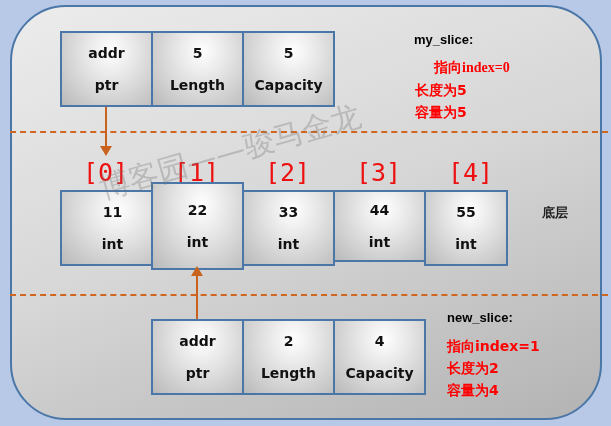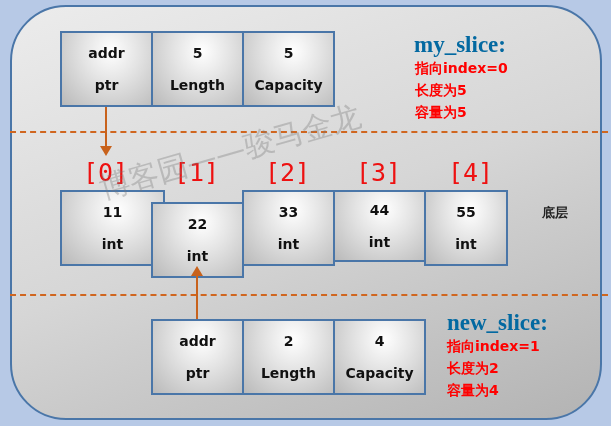--- a/index.html
+++ b/index.html
@@ -26,22 +26,22 @@
       display: flex; flex-direction: column; align-items: center; justify-content: center;
       font-weight: bold; font-size: 14px; color: #111; line-height: 21px;
       text-align: center;
       gap: 11px;
     }
     .idx {
       position: absolute; font-family: "DejaVu Sans Mono", "Liberation Mono", monospace;
       color: #ee1111; font-size: 25px; width: 91px; text-align: center;
     }
     .label-title {
-      position: absolute; font-family: Liberation Serif, serif;
-      font-weight: bold; font-size: 23px; color: #0369a1;
+      position: absolute; font-family: Liberation Sans, sans-serif;
+      font-weight: bold; font-size: 13px; color: #000000;
     }
     .label-red {
       position: absolute; font-weight: bold; font-size: 14px; color: #ff0000; line-height: 20px;
     }
     .arr-label {
       position: absolute; font-weight: bold; font-size: 13px; color: #222; line-height: 30px;
     }
     .watermark {
       position: absolute; left: 95px; top: 170px;
       font-size: 30px; color: rgba(120,120,120,0.35);
@@ -65,40 +65,40 @@
 <div class="cell" style="left:151px; top:31px; width:93px; height:76px;">
   <span>5</span>
   <span>Length</span>
 </div>
 <div class="cell" style="left:242px; top:31px; width:93px; height:76px;">
   <span>5</span>
   <span>Capacity</span>
 </div>
 
 <div class="label-title" style="left:414px; top:32px;">my_slice:</div>
-<div class="label-red" style="left:415px; top:58px;">指向index=0</div>
+<div class="label-red" style="left:434px; top:58px;font-family:Liberation Serif, serif;">指向index=0</div>
 <div class="label-red" style="left:415px; top:80px;">长度为5</div>
 <div class="label-red" style="left:415px; top:102px;">容量为5</div>
 
 <div class="vline" style="left:105px; top:107px; height:43px;"></div>
 <svg style="position:absolute; left:100px; top:146px;" width="12" height="10">
   <polygon points="0,0 12,0 6,10" fill="#c8621c"></polygon>
 </svg>
 
 <div class="idx" style="left:60px; top:158px;">[0]</div>
 <div class="idx" style="left:151px; top:158px;">[1]</div>
 <div class="idx" style="left:242px; top:158px;">[2]</div>
 <div class="idx" style="left:333px; top:158px;">[3]</div>
 <div class="idx" style="left:425px; top:158px;">[4]</div>
 
 <div class="cell" style="left:60px; top:190px; width:105px; height:76px;">
   <span>11</span>
   <span>int</span>
 </div>
-<div class="cell" style="left:151px; top:202px; width:93px; height:76px;">
+<div class="cell" style="left:151px; top:182px; width:93px; height:88px;">
   <span>22</span>
   <span>int</span>
 </div>
 <div class="cell" style="left:242px; top:190px; width:93px; height:76px;justify-content:center;">
   <span>33</span>
   <span>int</span>
 </div>
 <div class="cell" style="left:333px; top:190px; width:93px; height:72px;">
   <span>44</span>
   <span>int</span>

